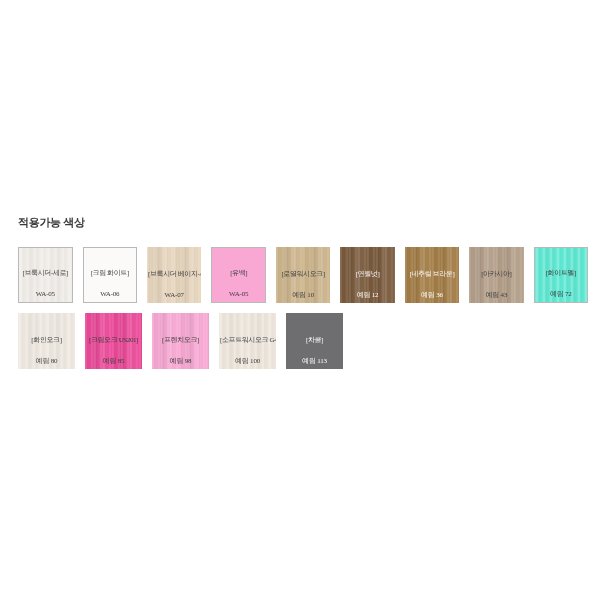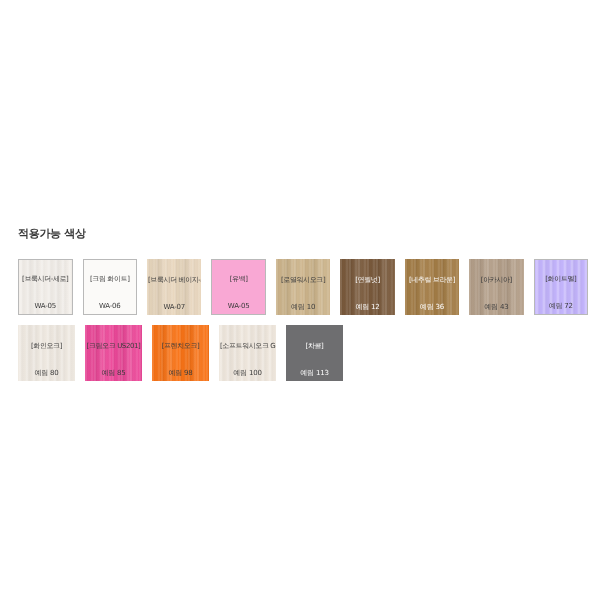--- a/index.html
+++ b/index.html
@@ -11,23 +11,24 @@
     height: 600px;
     background: #ffffff;
     font-family: "DejaVu Sans", "Liberation Sans", sans-serif;
     overflow: hidden;
     position: relative;
   }
 
   #page {
     position: absolute;
     left: 0;
-    top: 12px;
+    top: 0;
     width: 600px;
     height: 552px;
+    font-family: Liberation Serif, serif;
   }
 
   
   .section-title {
     position: absolute;
     left: 18px;
     top: 215px;
     font-size: 11px;
     font-weight: bold;
     color: #3a3a3a;
@@ -121,21 +122,21 @@
     font-size: 7px;
     letter-spacing: -0.4px;
     white-space: nowrap;
     transform-origin: center;
   }
   .swatch-code {
     display: block;
     font-size: 7px;
     letter-spacing: -0.2px;
     white-space: nowrap;
-    margin-top: 17px;
+    margin-top: 11px;
   }
   .txt-dark  { color: #3c3c3c; }
   .txt-light { color: #ffffff; }
 </style>
 </head>
 <body>
 
 <div id="page">
 
   <div class="section-title">적용가능 색상</div>
@@ -191,21 +192,21 @@
             <span class="swatch-code">예림 36</span>
           </div>
         </div>
         <div class="swatch" style="background: rgb(180, 159, 137);">
           <div class="grain wood"></div>
           <div class="swatch-label txt-dark">
             <span class="swatch-name">[아카시아]</span>
             <span class="swatch-code">예림 43</span>
           </div>
         </div>
-        <div class="swatch bordered" style="background: #c4b5fd;">
+        <div class="swatch bordered" style="background: #5eead4;">
           <div class="grain soft"></div>
           <div class="swatch-label txt-dark">
             <span class="swatch-name">[화이트멜]</span>
             <span class="swatch-code">예림 72</span>
           </div>
         </div>
       </div>
       <div class="swatch-row">
         <div class="swatch" style="background: rgb(239, 233, 225);">
           <div class="grain soft"></div>
@@ -214,21 +215,21 @@
             <span class="swatch-code">예림 80</span>
           </div>
         </div>
         <div class="swatch" style="background: #ec4899;">
           <div class="grain wood"></div>
           <div class="swatch-label txt-dark">
             <span class="swatch-name">[크림오크 US201]</span>
             <span class="swatch-code">예림 85</span>
           </div>
         </div>
-        <div class="swatch" style="background: #f97316;">
+        <div class="swatch" style="background: #f9a8d4;">
           <div class="grain wood"></div>
           <div class="swatch-label txt-dark">
             <span class="swatch-name">[프렌치오크]</span>
             <span class="swatch-code">예림 98</span>
           </div>
         </div>
         <div class="swatch" style="background: rgb(239, 231, 221);">
           <div class="grain soft"></div>
           <div class="swatch-label txt-dark">
             <span class="swatch-name">[소프트워시오크 G450]</span>

